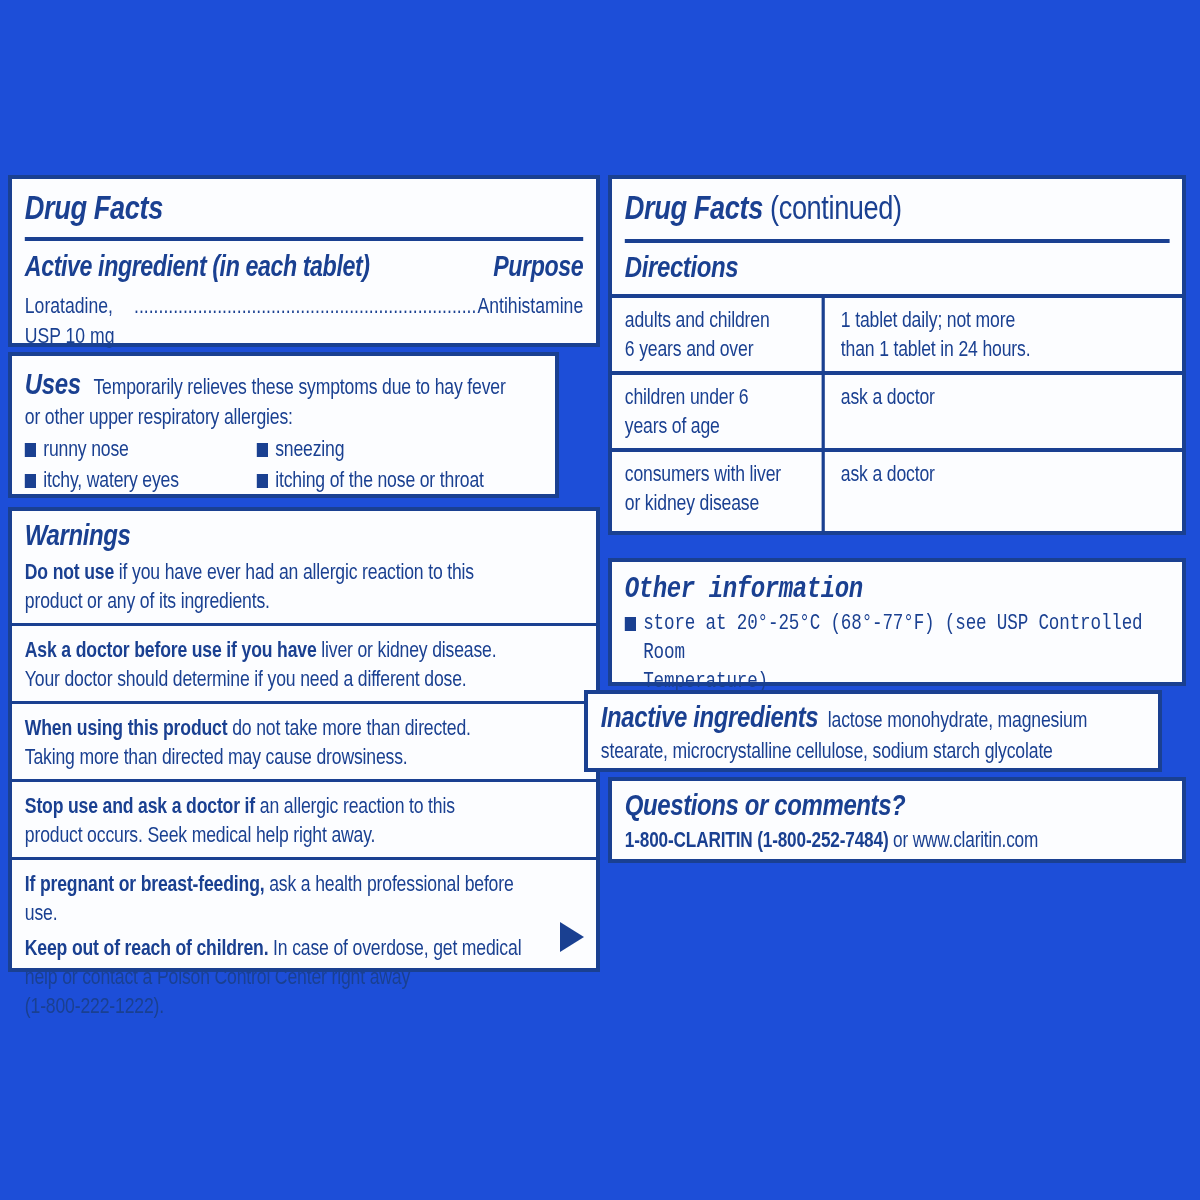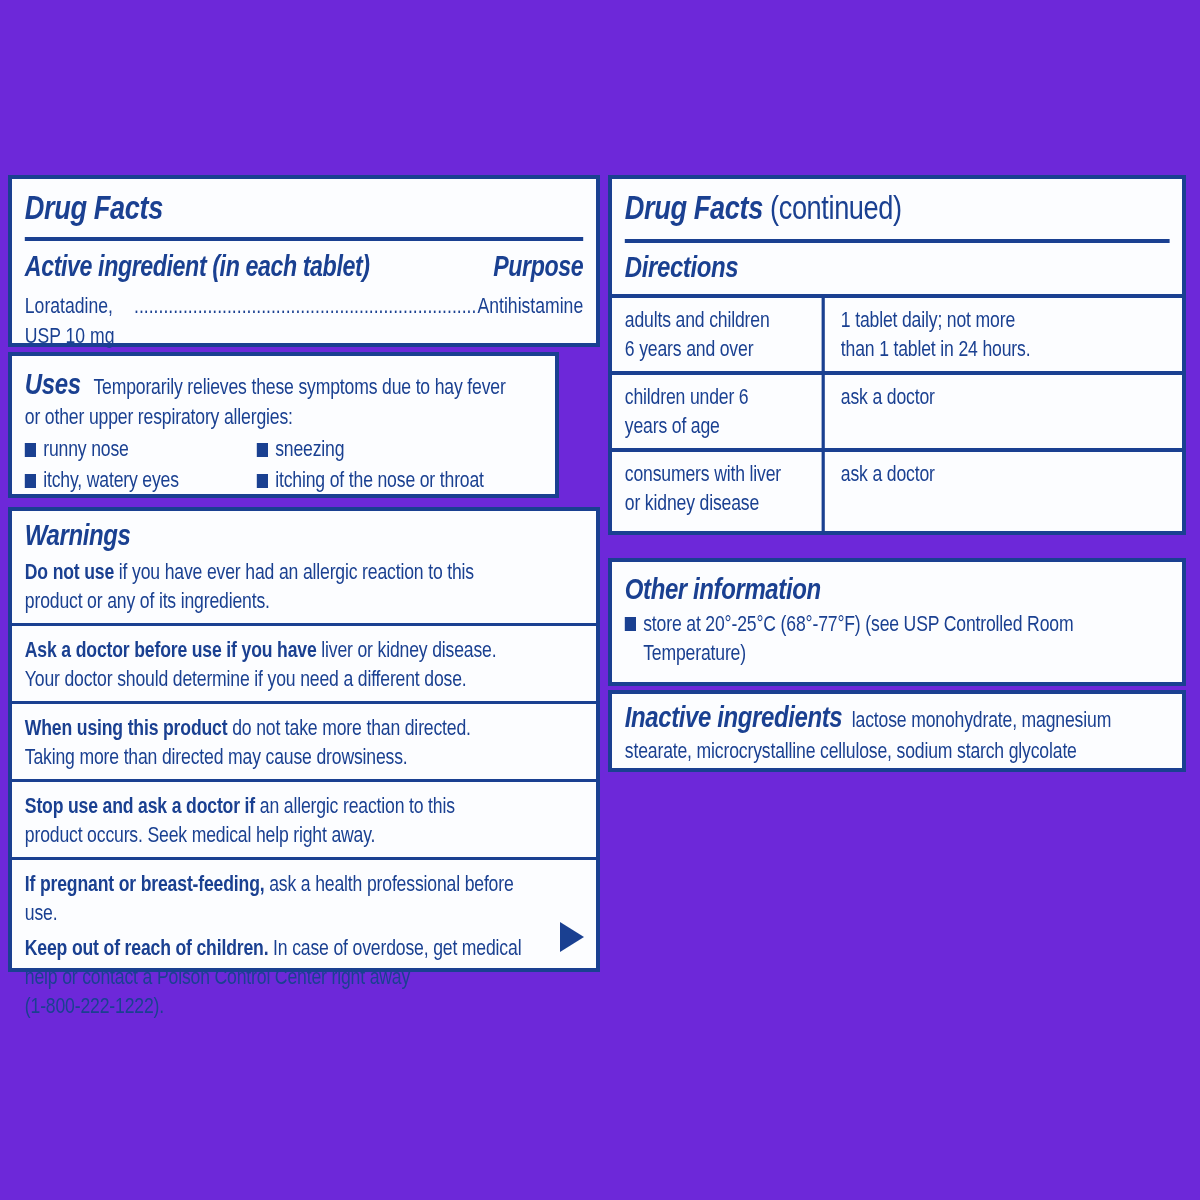--- a/index.html
+++ b/index.html
@@ -1,21 +1,21 @@
 <!DOCTYPE html>
 <html><head>
 <meta charset="utf-8">
 <style>
   html,body{margin:0;padding:0;}
   body{
     width:1200px;height:1200px;background:#ffffff;
     font-family:"Liberation Sans",sans-serif;
     color:#1a4091;position:relative;overflow:hidden;
   }
-  .page{position:absolute;inset:0;background:#6d28d9;}
+  .page{position:absolute;inset:0;background:#1d4ed8;}
   .box{
     position:absolute;border:4px solid #1a4091;background:#fcfdff;
     box-sizing:border-box;
   }
   
   .inner{
     width:125%;transform:scaleX(.8);transform-origin:0 0;
     height:100%;box-sizing:border-box;
   }
   .pad{padding:8px 16px;box-sizing:border-box;}
@@ -180,35 +180,43 @@
         </div>
         <div class="dir-row grow">
           <div class="dir-cell who body-txt pre">consumers with liver
 or kidney disease</div>
           <div class="dir-cell dose body-txt pre">ask a doctor</div>
         </div>
       </div>
     </div>
   </section>
 
-  <section class="box" style="left:608px;top:558px;width:578px;height:128px;">
+  <section class="box" style="left:608px;top:558px;width:578px;height:128px;font-family:Liberation Mono, monospace;">
     <div class="inner">
       <div class="pad" style="padding-top:9px;">
         <div class="h2-section">Other information</div>
         <div class="bullet-top body-txt" style="margin-top:2px;">
           <span class="sq"></span>
           <span class="pre">store at 20°-25°C (68°-77°F) (see USP Controlled Room
 Temperature)</span>
         </div>
       </div>
     </div>
   </section>
 
-  <section class="box" style="left:608px;top:690px;width:578px;height:82px;">
+  <section class="box" style="left:584px;top:690px;width:578px;height:82px;">
     <div class="inner">
       <div class="pad" style="padding-top:5px;">
         <div class="inactive-para"><span class="h2-section">Inactive ingredients</span><span>lactose monohydrate, magnesium stearate, microcrystalline cellulose, sodium starch glycolate</span></div>
       </div>
     </div>
   </section>
 
+  <section class="box" style="left:608px;top:777px;width:578px;height:86px;">
+    <div class="inner">
+      <div class="pad" style="padding-top:6px;">
+        <div class="h2-section">Questions or comments?</div>
+        <div class="phone-line"><b>1-800-CLARITIN (1-800-252-7484)</b><span> or www.claritin.com</span></div>
+      </div>
+    </div>
+  </section>
 
 </div>
 
 </body></html>

